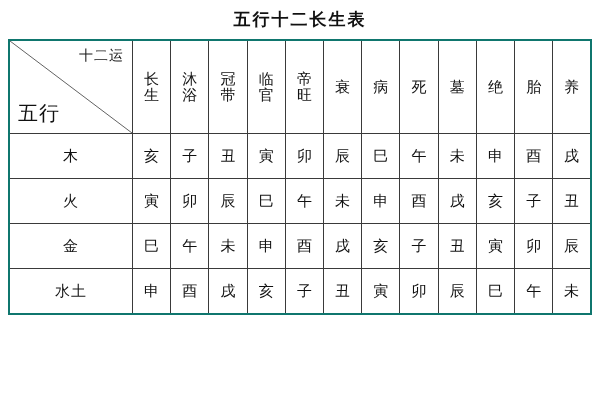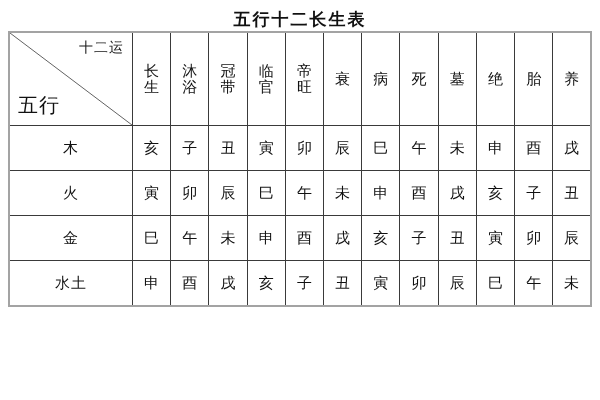--- a/index.html
+++ b/index.html
@@ -19,31 +19,32 @@
     width: 600px;
     height: 400px;
     box-sizing: border-box;
   }
   .title {
     text-align: center;
     font-size: 17px;
     font-weight: bold;
     letter-spacing: 2px;
     padding-top: 8px;
+    padding-bottom: 8px;
     color: #111;
   }
   .table-wrap {
     position: relative;
     margin: 0 8px;
   }
   table.chart {
     border-collapse: collapse;
     width: 584px;
     table-layout: fixed;
-    border: 2px solid #a3a3a3;
+    border: 2px solid #0f766e;
   }
   table.chart td {
     border: 1px solid #3a3a3a;
     text-align: center;
     vertical-align: middle;
     font-size: 15px;
     color: #111;
     height: 44px;
     padding: 0;
   }

